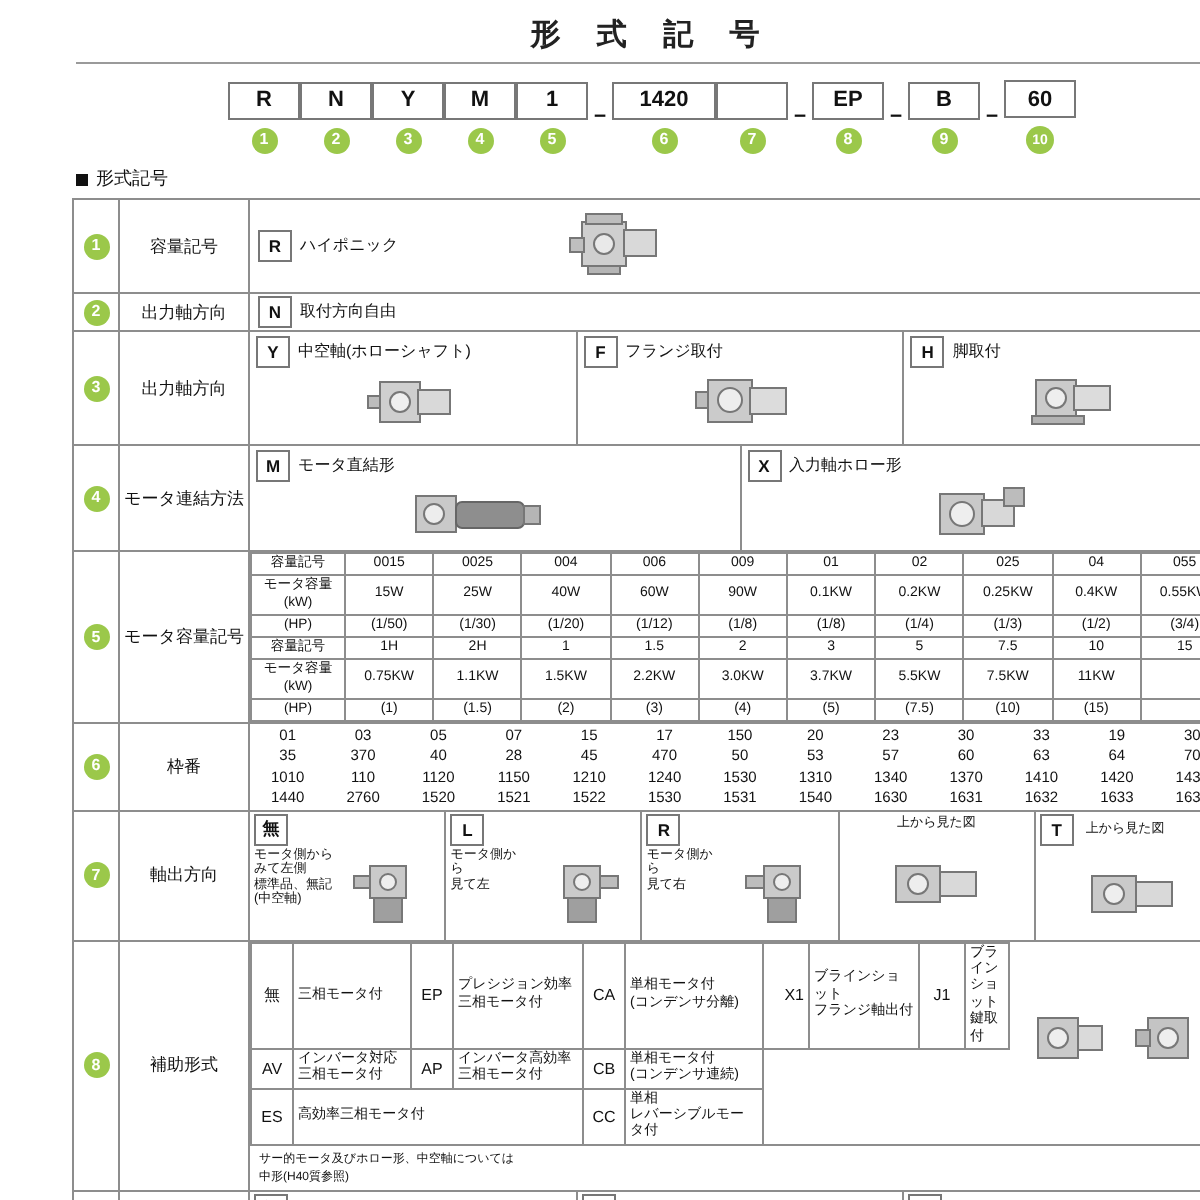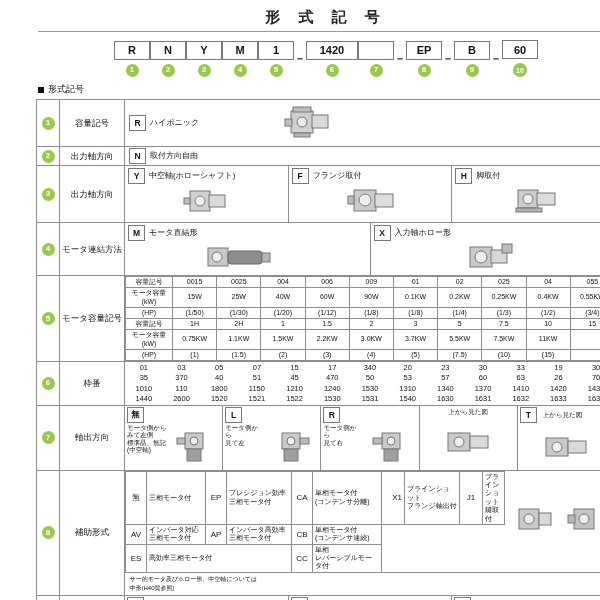--- a/index.html
+++ b/index.html
@@ -401,61 +401,61 @@
       <td class="body">
         <table class="frame">
           <tbody>
             <tr>
               <td>01</td>
               <td>03</td>
               <td>05</td>
               <td>07</td>
               <td>15</td>
               <td>17</td>
-              <td>340</td>
+              <td>150</td>
               <td>20</td>
               <td>23</td>
               <td>30</td>
               <td>33</td>
               <td>19</td>
               <td>30</td>
             </tr>
             <tr>
               <td>35</td>
               <td>370</td>
               <td>40</td>
-              <td>51</td>
+              <td>28</td>
               <td>45</td>
               <td>470</td>
               <td>50</td>
               <td>53</td>
               <td>57</td>
               <td>60</td>
               <td>63</td>
-              <td>26</td>
+              <td>64</td>
               <td>70</td>
             </tr>
             <tr>
               <td>1010</td>
               <td>110</td>
-              <td>1800</td>
+              <td>1120</td>
               <td>1150</td>
               <td>1210</td>
               <td>1240</td>
               <td>1530</td>
               <td>1310</td>
               <td>1340</td>
               <td>1370</td>
               <td>1410</td>
               <td>1420</td>
               <td>1430</td>
             </tr>
             <tr>
               <td>1440</td>
-              <td>2600</td>
+              <td>2760</td>
               <td>1520</td>
               <td>1521</td>
               <td>1522</td>
               <td>1530</td>
               <td>1531</td>
               <td>1540</td>
               <td>1630</td>
               <td>1631</td>
               <td>1632</td>
               <td>1633</td>

